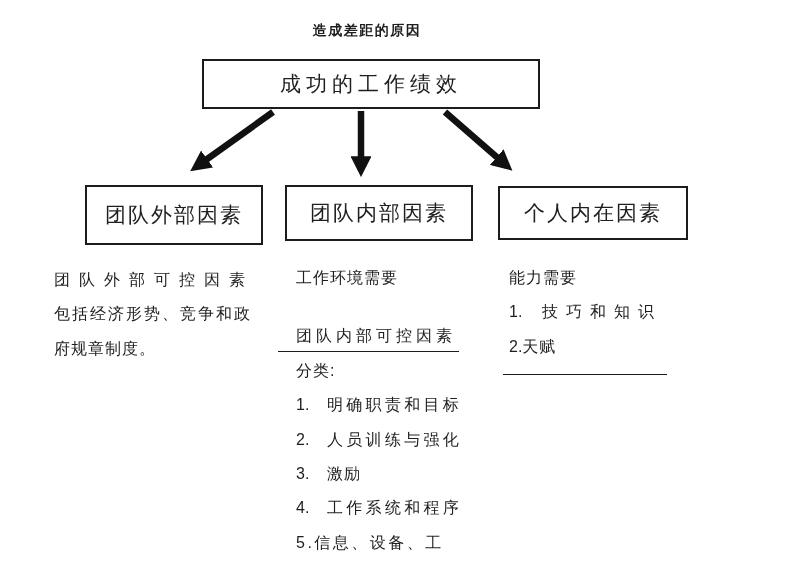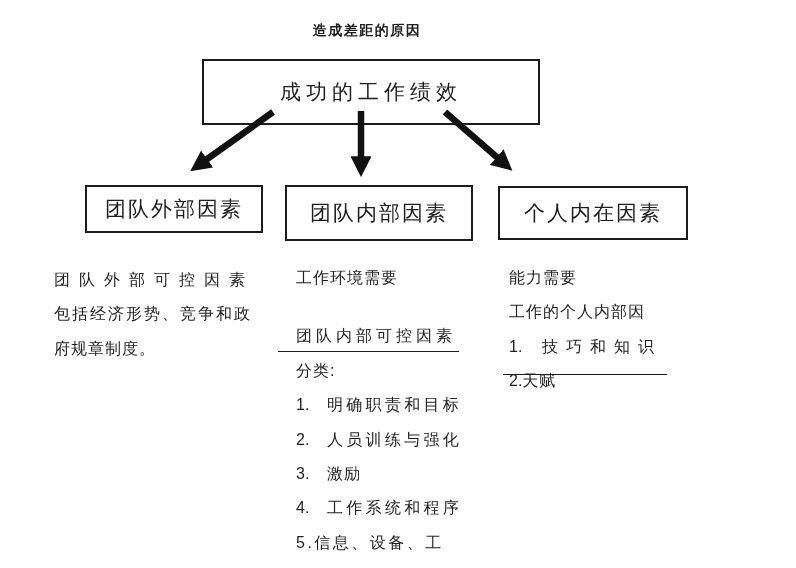--- a/index.html
+++ b/index.html
@@ -10,22 +10,22 @@
   }
   .title {
     position:absolute; left:172px; top:22px; width:390px;
     text-align:center; font-size:14px; font-weight:bold; letter-spacing:1.5px;
   }
   .box {
     position:absolute; border:2px solid #1c1c1c; background:#ffffff;
     display:flex; align-items:center; justify-content:center;
     box-sizing:border-box; font-size:21px;
   }
-  .top-box { left:202px; top:59px; width:338px; height:66px; letter-spacing:5px; }
-  .b1 { left:85px;  top:185px; width:178px; height:48px; letter-spacing:2px; }
+  .top-box { left:202px; top:59px; width:338px; height:50px; letter-spacing:5px; }
+  .b1 { left:85px;  top:185px; width:178px; height:60px; letter-spacing:2px; }
   .b2 { left:285px; top:185px; width:188px; height:56px; letter-spacing:2px; }
   .b3 { left:498px; top:186px; width:190px; height:54px; letter-spacing:2px; }
   .arrows { position:absolute; left:0; top:0; }
   .arrow { stroke:#111111; stroke-width:6.5; }
   .col { position:absolute; font-size:16px; line-height:34.4px; white-space:nowrap; }
   .col1 { left:54px;  top:263px; width:225px; }
   .col2 { left:296px; top:261px; width:185px; }
   .col3 { left:509px; top:261px; width:185px; }
   .ls1  { letter-spacing:1px; }
   .ls2  { letter-spacing:2px; }
@@ -99,21 +99,20 @@
     <div class="li">
       <span class="num">4.</span>
       <span class="ls3">工作系统和程序</span>
     </div>
     <div class="ls25">5.信息、设备、工</div>
     <div class="ls25">作支持的传达</div>
   </div>
 
   <div class="col col3">
     <div class="ls1">能力需要</div>
-    <div class="ls1">工作的个人内部因</div>
     <div class="li">
       <span class="num num3">1.</span>
       <span class="ls8">技巧和知识</span>
     </div>
     <div class="li">
       <span class="numt">2.</span>
       <span class="ls1">天赋</span>
     </div>
   </div>
 

